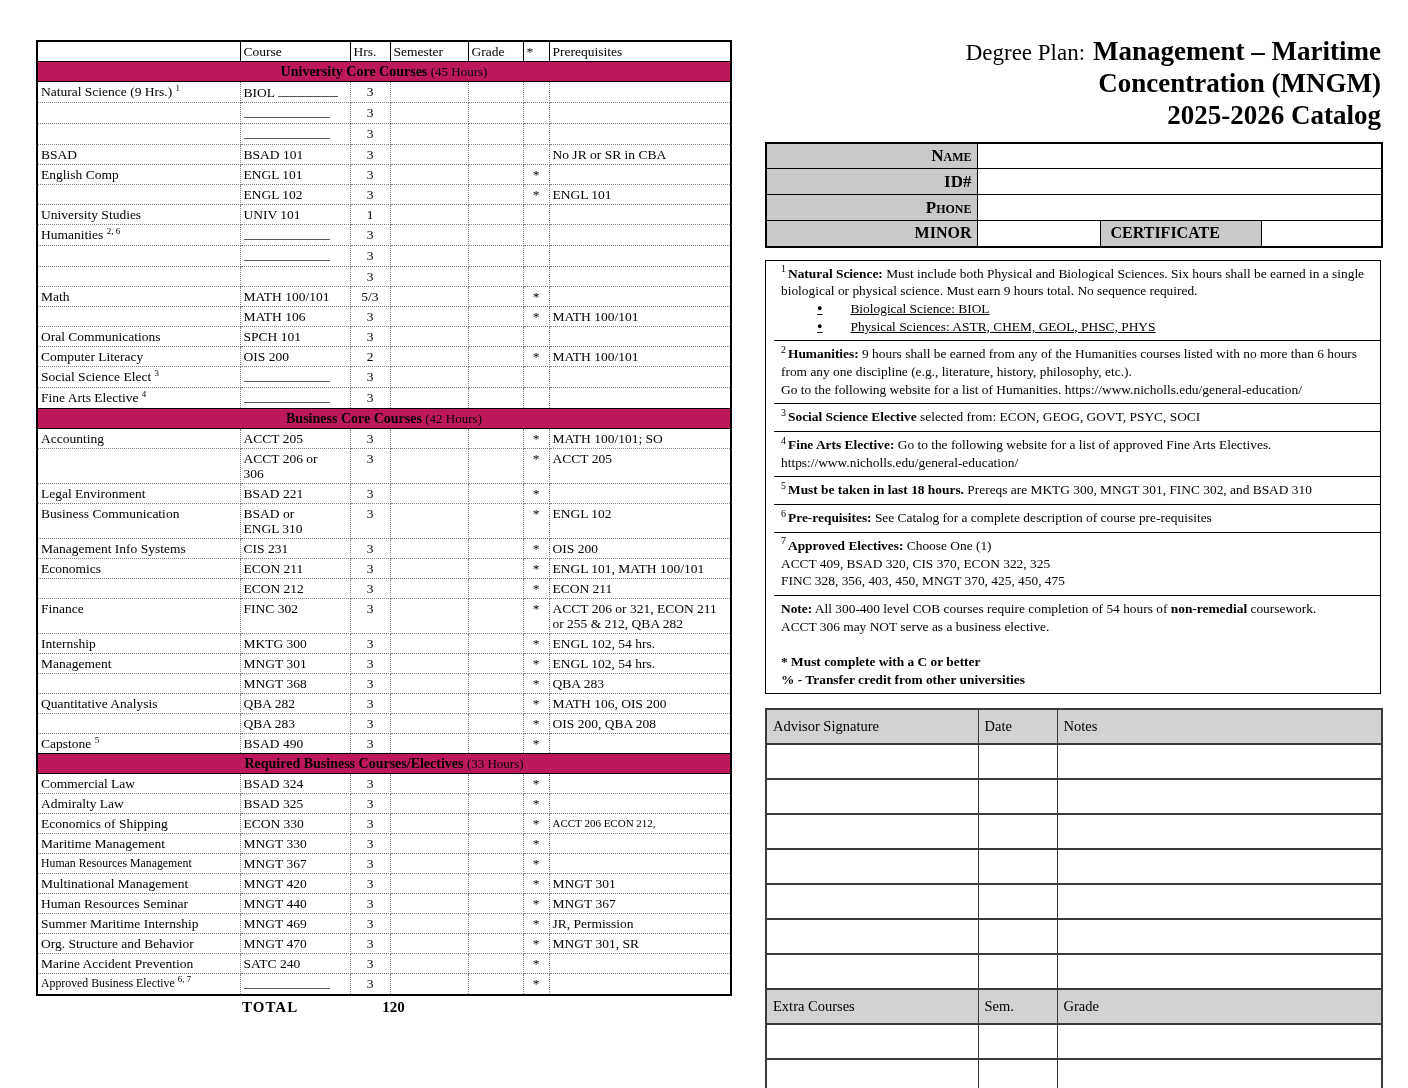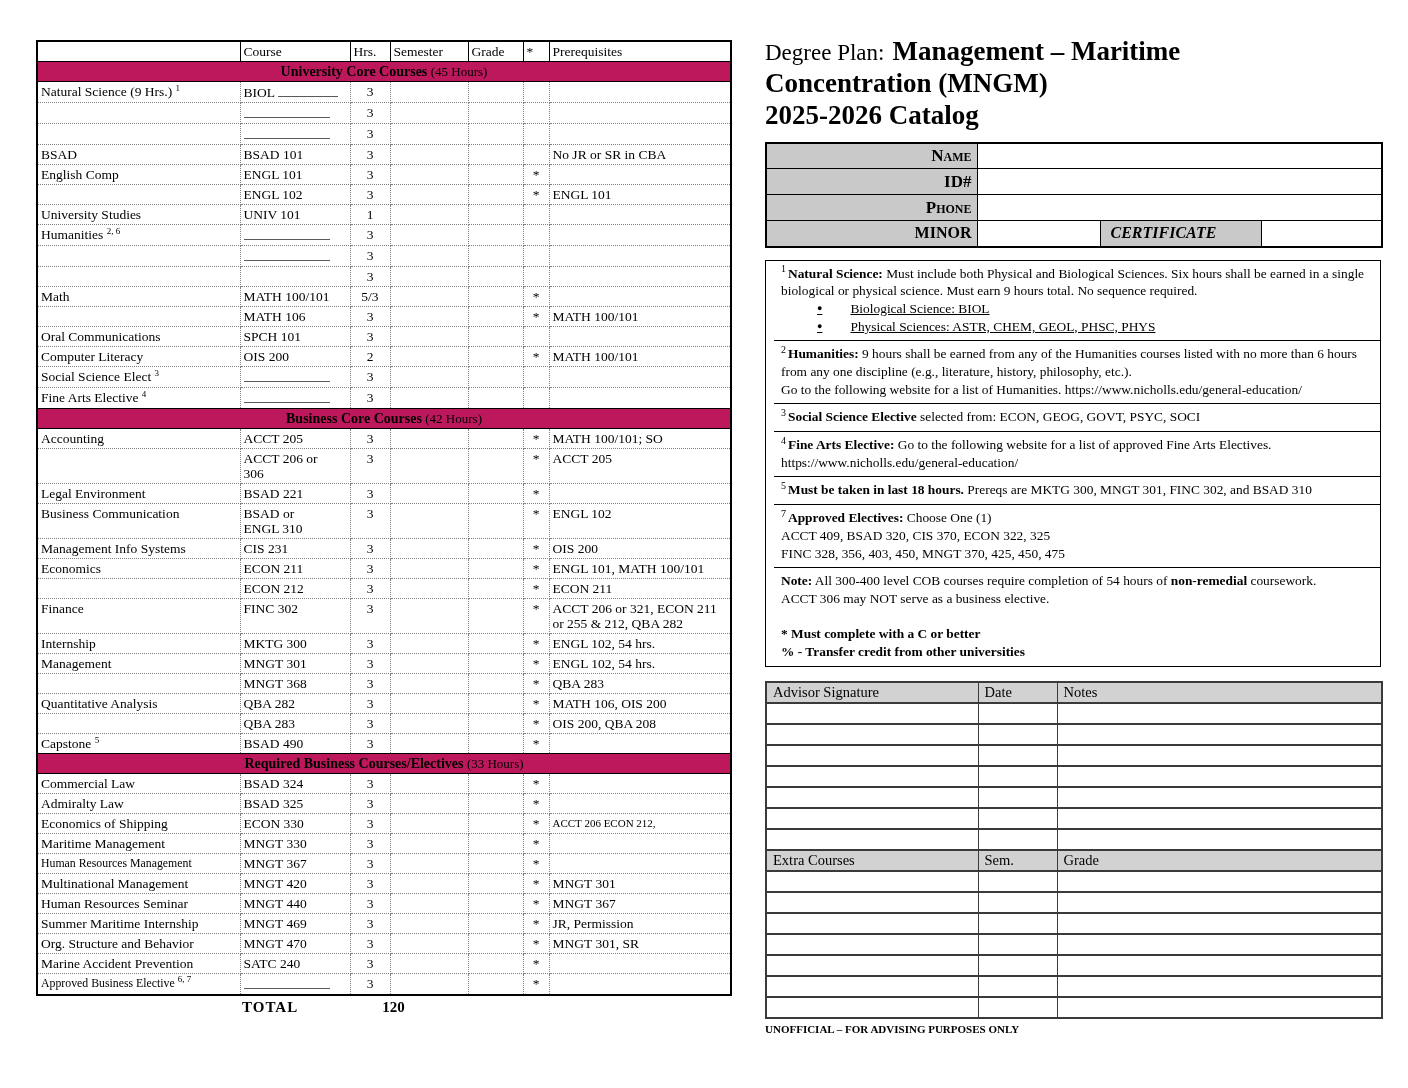--- a/index.html
+++ b/index.html
@@ -36,46 +36,46 @@
   td.c-prereq.small { font-size: 11px; }
   sup.fnref { font-size: 9px; vertical-align: super; line-height: 0; }
   .blank-line { display: inline-block; width: 86px; height: 13px; border-bottom: 1.5px solid #5a5a5a; }
   .blank-line.short { width: 60px; }
   .total-row { margin-top: 3px; font-weight: bold; font-size: 15px; }
   .total-row .t-label { margin-left: 206px; letter-spacing: 1px; }
   .total-row .t-value { margin-left: 84px; }
 
   
   .right-pane { position: absolute; left: 765px; top: 36px; width: 616px; }
-  .title-block { line-height: 1.18; }
+  .title-block { text-align: right; line-height: 1.18; }
   .t-prefix { font-size: 23px; }
   .t-main { font-size: 27px; font-weight: bold; }
 
   table.info {
     border-collapse: collapse; width: 616px; table-layout: fixed; margin-top: 10px;
     border: 2px solid #000;
   }
   table.info td { border: 1.5px solid #000; height: 26px; font-size: 16px; padding: 1px 5px; vertical-align: middle; }
   table.info td.lbl { background: #c9c9c9; text-align: right; font-weight: bold; }
   table.info td.sc { font-variant: small-caps; font-size: 17px; }
-  table.info td.cert { background: #c9c9c9; text-align: left; font-weight: bold; padding-left: 10px; font-style: italic; }
+  table.info td.cert { background: #c9c9c9; text-align: left; font-weight: bold; padding-left: 10px; }
 
   .fn-box { border: 1.5px solid #000; margin-top: 12px; font-size: 13.4px; }
   .fn { border-bottom: 1.5px solid #000; padding: 4px 7px 5px; line-height: 1.32; margin-left: 8px; }
   .fn:last-child { border-bottom: none; }
   .fn sup.fnref { font-size: 10px; margin-right: 2px; }
   .fn b { font-weight: bold; }
   .bullet-line { padding-left: 36px; text-decoration: underline; }
   .bullet-line::before { content: "\25CF"; font-size: 9px; vertical-align: 2px; margin-right: 28px; }
 
   table.advisor {
     border-collapse: collapse; width: 616px; table-layout: fixed; margin-top: 14px;
     border: 2px solid #3a3a3a;
   }
-  table.advisor td { border: 1px solid #3a3a3a; border-top-width: 2px; border-bottom-width: 2px; height: 21px; font-size: 14.5px; padding: 0 6px; vertical-align: middle; }
+  table.advisor td { border: 1px solid #3a3a3a; border-top-width: 2px; border-bottom-width: 2px; height: 35px; font-size: 14.5px; padding: 0 6px; vertical-align: middle; }
   table.advisor tr.hdr td { background: #d2d2d2; }
 
   .unofficial { font-weight: bold; font-size: 11px; margin-top: 4px; }
 </style>
 </head>
 <body>
 
 <div class="left-pane">
   <table class="course">
     <colgroup>
@@ -519,20 +519,21 @@
         </tr>
       </tbody>
   </table>
 
   <div class="fn-box" id="fn-box">
       <div class="fn"><sup class="fnref">1</sup><b>Natural Science:</b><span>  Must include both Physical and Biological Sciences.  Six hours shall be earned in a single biological or physical science.  Must earn 9 hours total.  No sequence required.</span><div class="bullet-line">Biological Science:   BIOL</div><div class="bullet-line">Physical Sciences:   ASTR, CHEM, GEOL, PHSC, PHYS</div></div>
       <div class="fn"><sup class="fnref">2</sup><b>Humanities:</b><span> 9 hours shall be earned from any of the Humanities courses listed with no more than 6 hours from any one discipline (e.g., literature, history, philosophy, etc.).<br>Go to the following website for a list of Humanities.  https://www.nicholls.edu/general-education/</span></div>
       <div class="fn"><sup class="fnref">3</sup><b>Social Science Elective</b><span> selected from:  ECON, GEOG, GOVT, PSYC, SOCI</span></div>
       <div class="fn"><sup class="fnref">4</sup><b>Fine Arts Elective:</b><span> Go to the following website for a list of approved Fine Arts Electives.<br>https://www.nicholls.edu/general-education/</span></div>
       <div class="fn"><sup class="fnref">5</sup><b>Must be taken in last 18 hours.</b><span>  Prereqs are MKTG 300, MNGT 301, FINC 302, and BSAD 310</span></div>
+      <div class="fn"><sup class="fnref">6</sup><b>Pre-requisites:</b><span> See Catalog for a complete description of course pre-requisites</span></div>
       <div class="fn"><sup class="fnref">7</sup><b>Approved Electives:</b><span> Choose One (1)<br>ACCT 409, BSAD 320, CIS 370, ECON 322, 325<br>FINC 328, 356, 403, 450, MNGT 370, 425, 450, 475</span></div>
       <div class="fn"><b>Note:</b><span>  All 300-400 level COB courses require completion of 54 hours of </span><b>non-remedial</b><span> coursework.<br>ACCT 306 may NOT serve as a business elective.<br><br></span><b>* Must complete with a C or better</b><span><br></span><b>% - Transfer credit from other universities</b></div>
     </div>
 
   <table class="advisor">
     <colgroup>
       <col style="width:212px">
         <col style="width:79px">
         <col style="width:325px">
     </colgroup>

